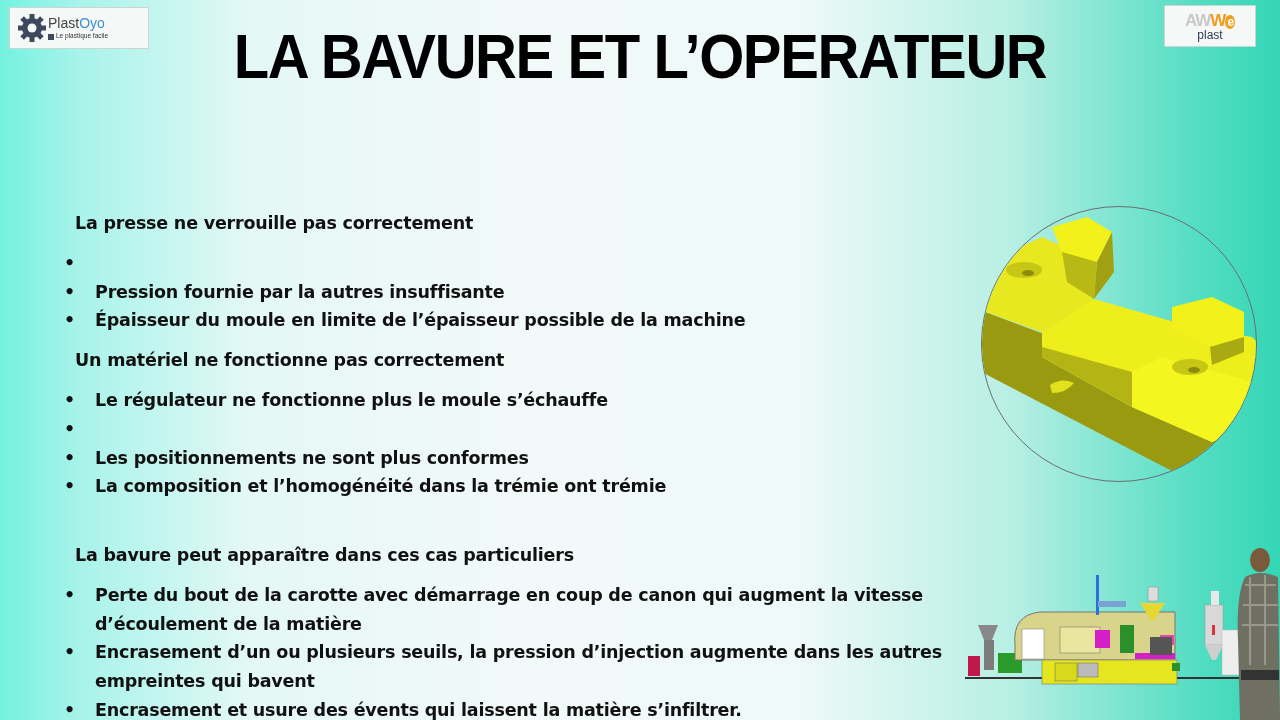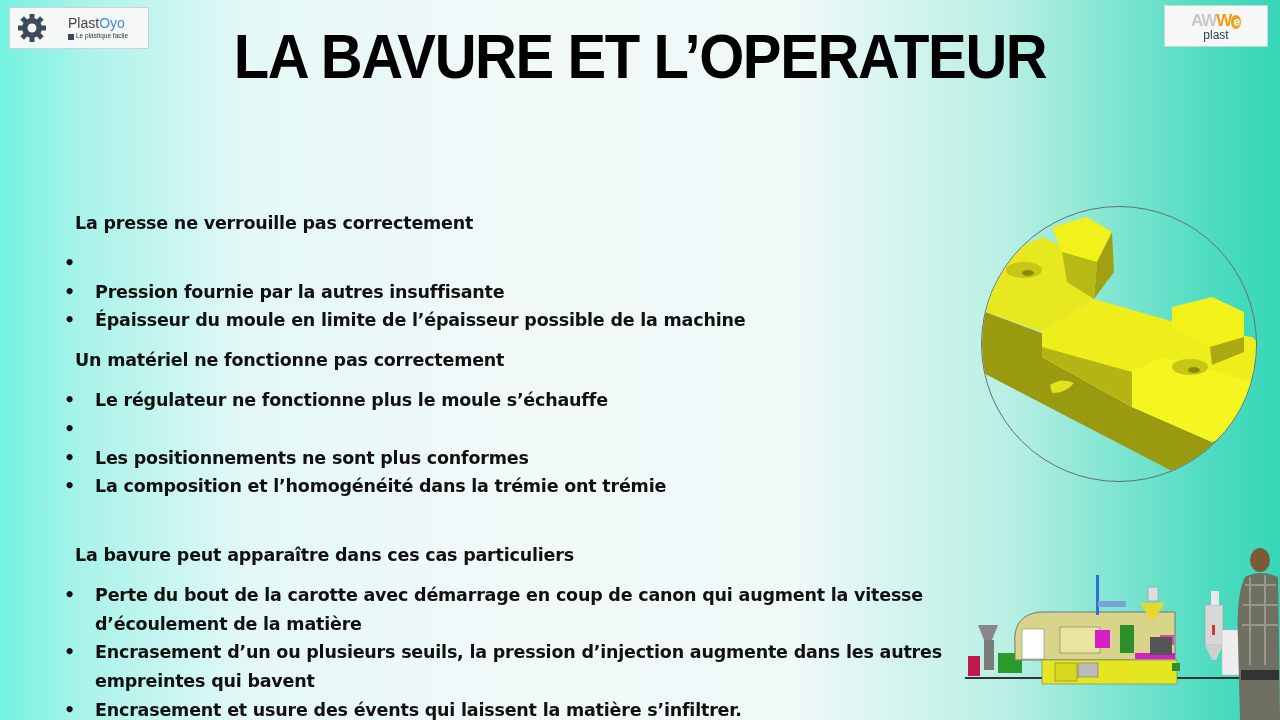--- a/index.html
+++ b/index.html
@@ -8,28 +8,28 @@
       background: linear-gradient(90deg, #74f2e0 0px, #a8f3ea 80px, #e4f8f6 250px, #f2f9f9 520px, #eef9f8 800px, #b8efe4 1010px, #52ddc2 1200px, #35d6b6 1280px);
       font-family: "DejaVu Sans", sans-serif;
       color: #111;
     }
     .logo-left {
       position: absolute; left: 9px; top: 7px; width: 140px; height: 42px;
       background: #f6f8f7; border: 1px solid #c9d6d2; box-sizing: border-box;
       display: flex; align-items: center; padding-left: 6px;
     }
     .logo-left .gear { width: 32px; height: 32px; }
-    .logo-left .txt { margin-left: 20px; display: flex; flex-direction: column; line-height: 1; }
+    .logo-left .txt { margin-left: 0; display: flex; flex-direction: column; line-height: 1; }
     .logo-left .brand { font-family: "Liberation Sans", sans-serif; font-size: 14px; color: #444; }
     .logo-left .brand .o { color: #3a8fd6; }
     .logo-left .tag { font-family: "Liberation Sans", sans-serif; font-size: 6.5px; color: #333; margin-top: 3px; display: flex; align-items: center; }
     .logo-left .tag .chk { display: inline-block; width: 6px; height: 6px; background: #3b4a5c; margin-right: 2px; }
 
     .logo-right {
-      position: absolute; left: 1164px; top: 5px; width: 104px; height: 42px;
+      position: absolute; left: 1164px; top: 5px; width: 92px; height: 42px;
       background: #f6f8f7; border: 1px solid #c9d6d2; box-sizing: border-box;
       display: flex; flex-direction: column; align-items: center; justify-content: center;
     }
     .logo-right .we { font-family: "Liberation Sans", sans-serif; font-weight: bold; font-size: 17px; line-height: 1; letter-spacing: -1px; }
     .logo-right .we .aw { color: #c8c8c8; }
     .logo-right .we .w { color: #f59a1b; }
     .logo-right .we .e { color: #fff; background: #f0a020; border-radius: 50%; padding: 0 2px; font-size: 12px; }
     .logo-right .plast { font-family: "Liberation Sans", sans-serif; font-size: 12px; color: #2c3a55; line-height: 1; }
 
     .title {

